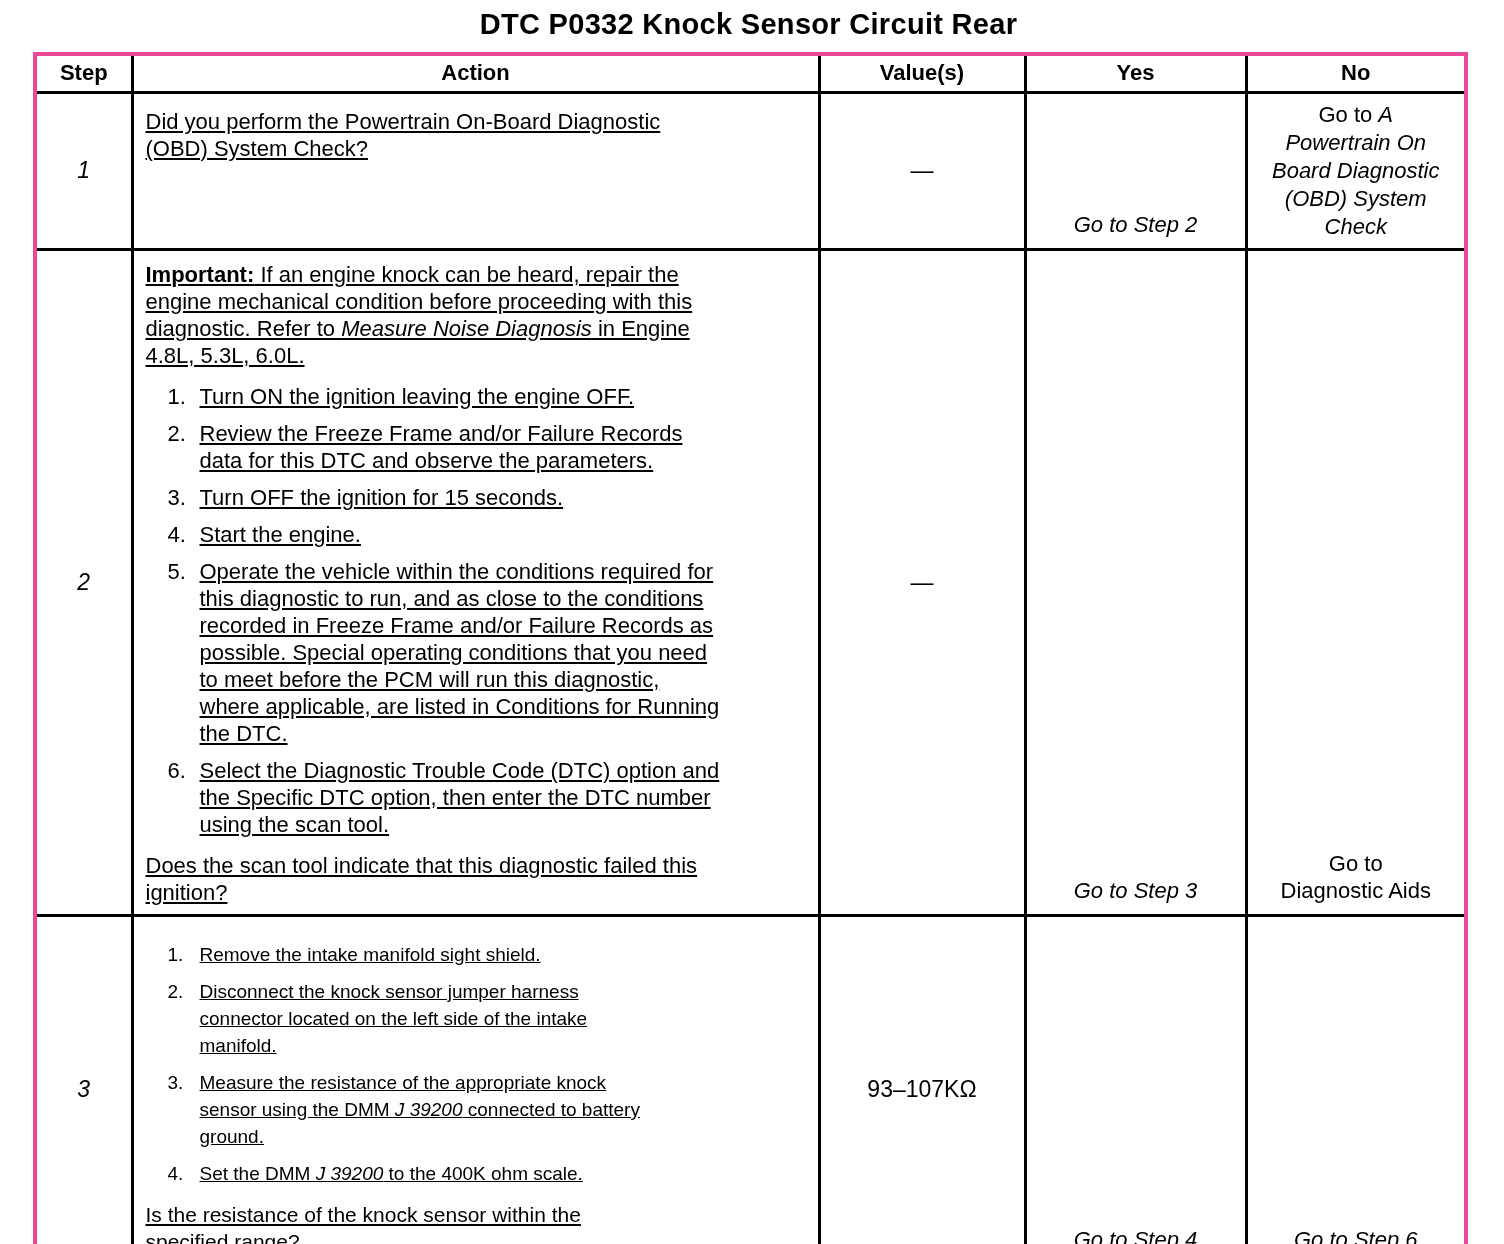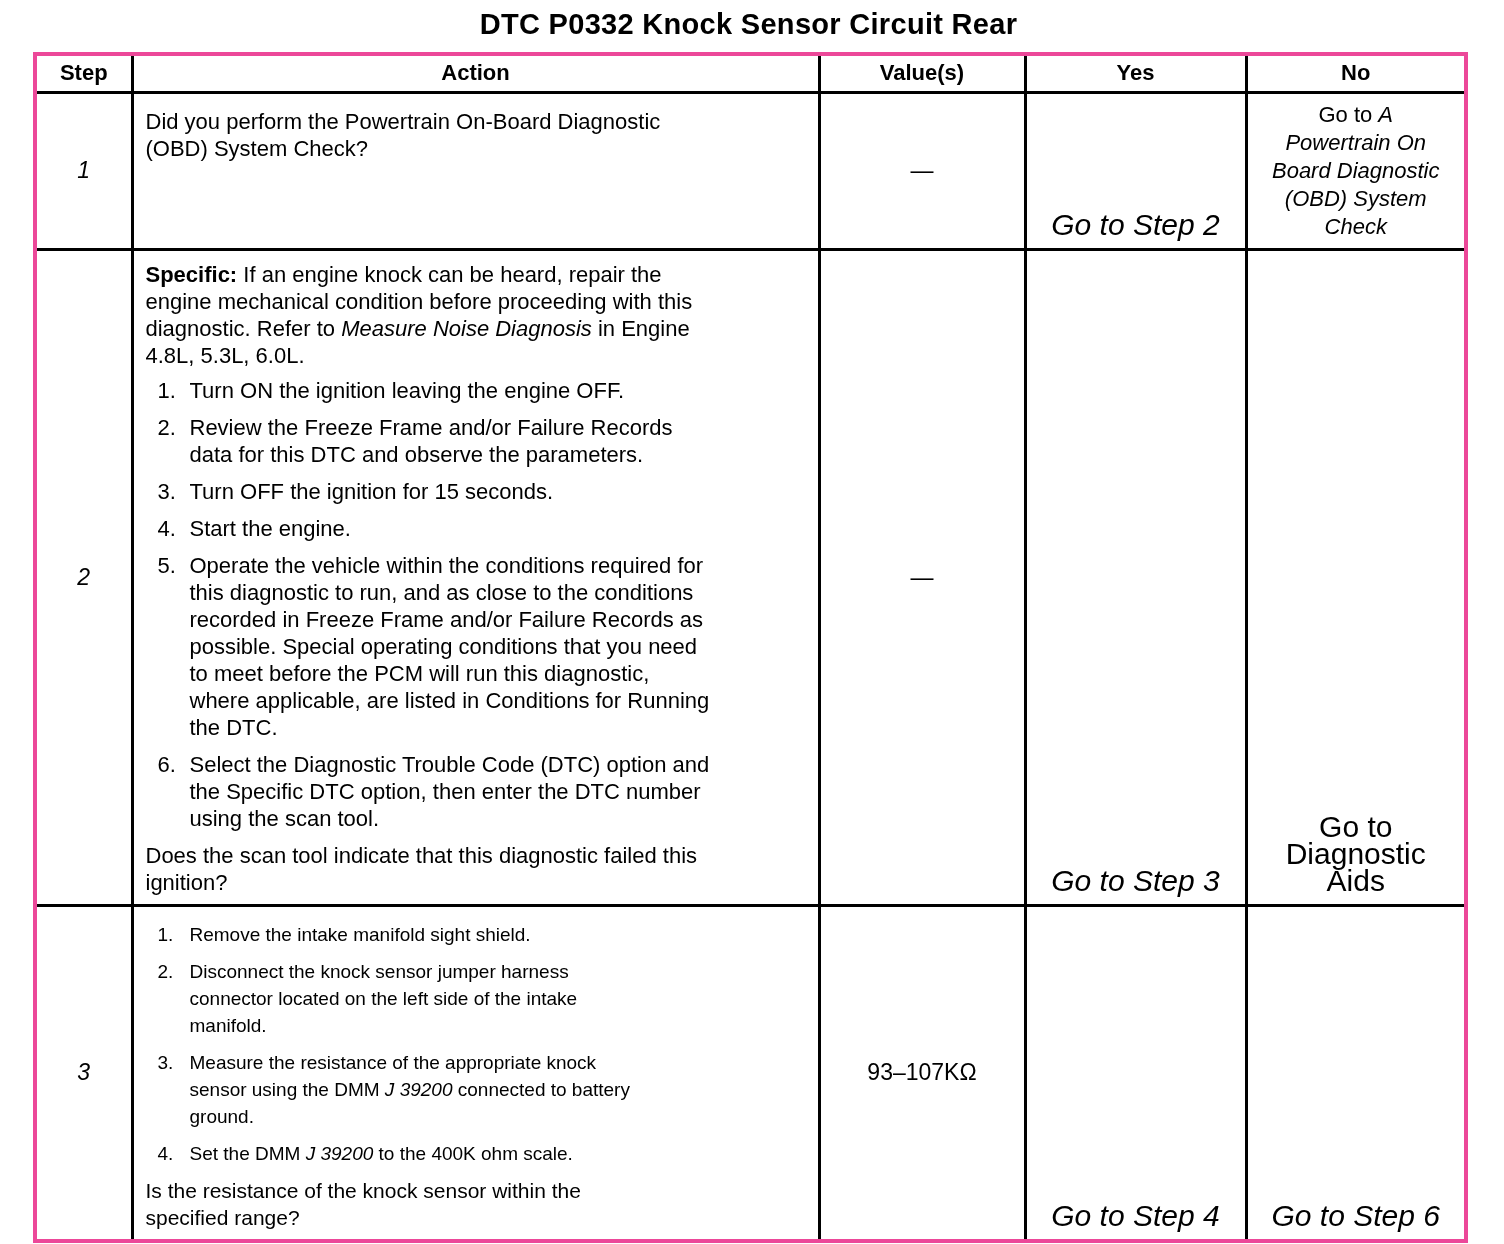--- a/index.html
+++ b/index.html
@@ -30,27 +30,27 @@
   tr.r1{height:157px;}
   tr.r2{height:653px;}
   tr.r3{height:330px;}
   .step-cell{
     text-align:center;vertical-align:middle;
     font-size:23px;font-style:italic;
   }
   .action-cell{
     vertical-align:top;text-align:left;
     padding:10px 12px 8px 12px;
-    font-size:22px;line-height:27px;
+    font-size:22px;line-height:27px;text-decoration:underline;
   }
   .action-cell p{margin:0;white-space:pre-line;}
   p.intro{margin:0 0 8px 0;}
   p.intro .imp{font-weight:bold;}
   .action-cell ol{
-    margin:4px;padding:0;list-style:none;counter-reset:item;
+    margin:14px;padding:0;list-style:none;counter-reset:item;
   }
   .action-cell li{
     counter-increment:item;
     position:relative;
     padding-left:40px;
     margin:0 0 10px 0;
     white-space:pre-line;
   }
   .action-cell li::before{
     content:counter(item) ".";
@@ -60,21 +60,21 @@
   p.question{margin:4px 0 0 0;}
   td.small-text{font-size:19px;padding-top:10px;}
   td.small-text p.question{font-size:21px;}
   .value-cell{
     text-align:center;vertical-align:middle;
     font-size:23px;
   }
   .goto-cell{
     text-align:center;vertical-align:bottom;
     padding:0 6px 10px 6px;
-    font-size:30px;line-height:27px;
+    font-size:22px;line-height:27px;
     white-space:pre-line;
   }
   .goto-italic{font-style:italic;}
   .no-cell-center{
     text-align:center;vertical-align:middle;
     font-size:22px;line-height:28px;
     padding:4px 16px;white-space:pre-line;
   }
   .no-cell-center .it, i{font-style:italic;}
 </style>
@@ -115,21 +115,21 @@
         <td class="no-cell-center"><span><span>Go to </span><span class="it">A
 Powertrain On
 Board Diagnostic
 (OBD) System
 Check</span></span></td>
       </tr>
 
       <tr class="r2">
         <td class="step-cell">2</td>
         <td class="action-cell">
-          <p class="intro"><span class="imp">Specific:</span><span> If an engine knock can be heard, repair the
+          <p class="intro"><span class="imp">Important:</span><span> If an engine knock can be heard, repair the
 engine mechanical condition before proceeding with this
 diagnostic. Refer to </span><i>Measure Noise Diagnosis</i><span> in Engine
 4.8L, 5.3L, 6.0L.</span></p>
           <ol>
             <li><span>Turn ON the ignition leaving the engine OFF.</span></li>
             <li><span>Review the Freeze Frame and/or Failure Records
 data for this DTC and observe the parameters.</span></li>
             <li><span>Turn OFF the ignition for 15 seconds.</span></li>
             <li><span>Start the engine.</span></li>
             <li><span>Operate the vehicle within the conditions required for

